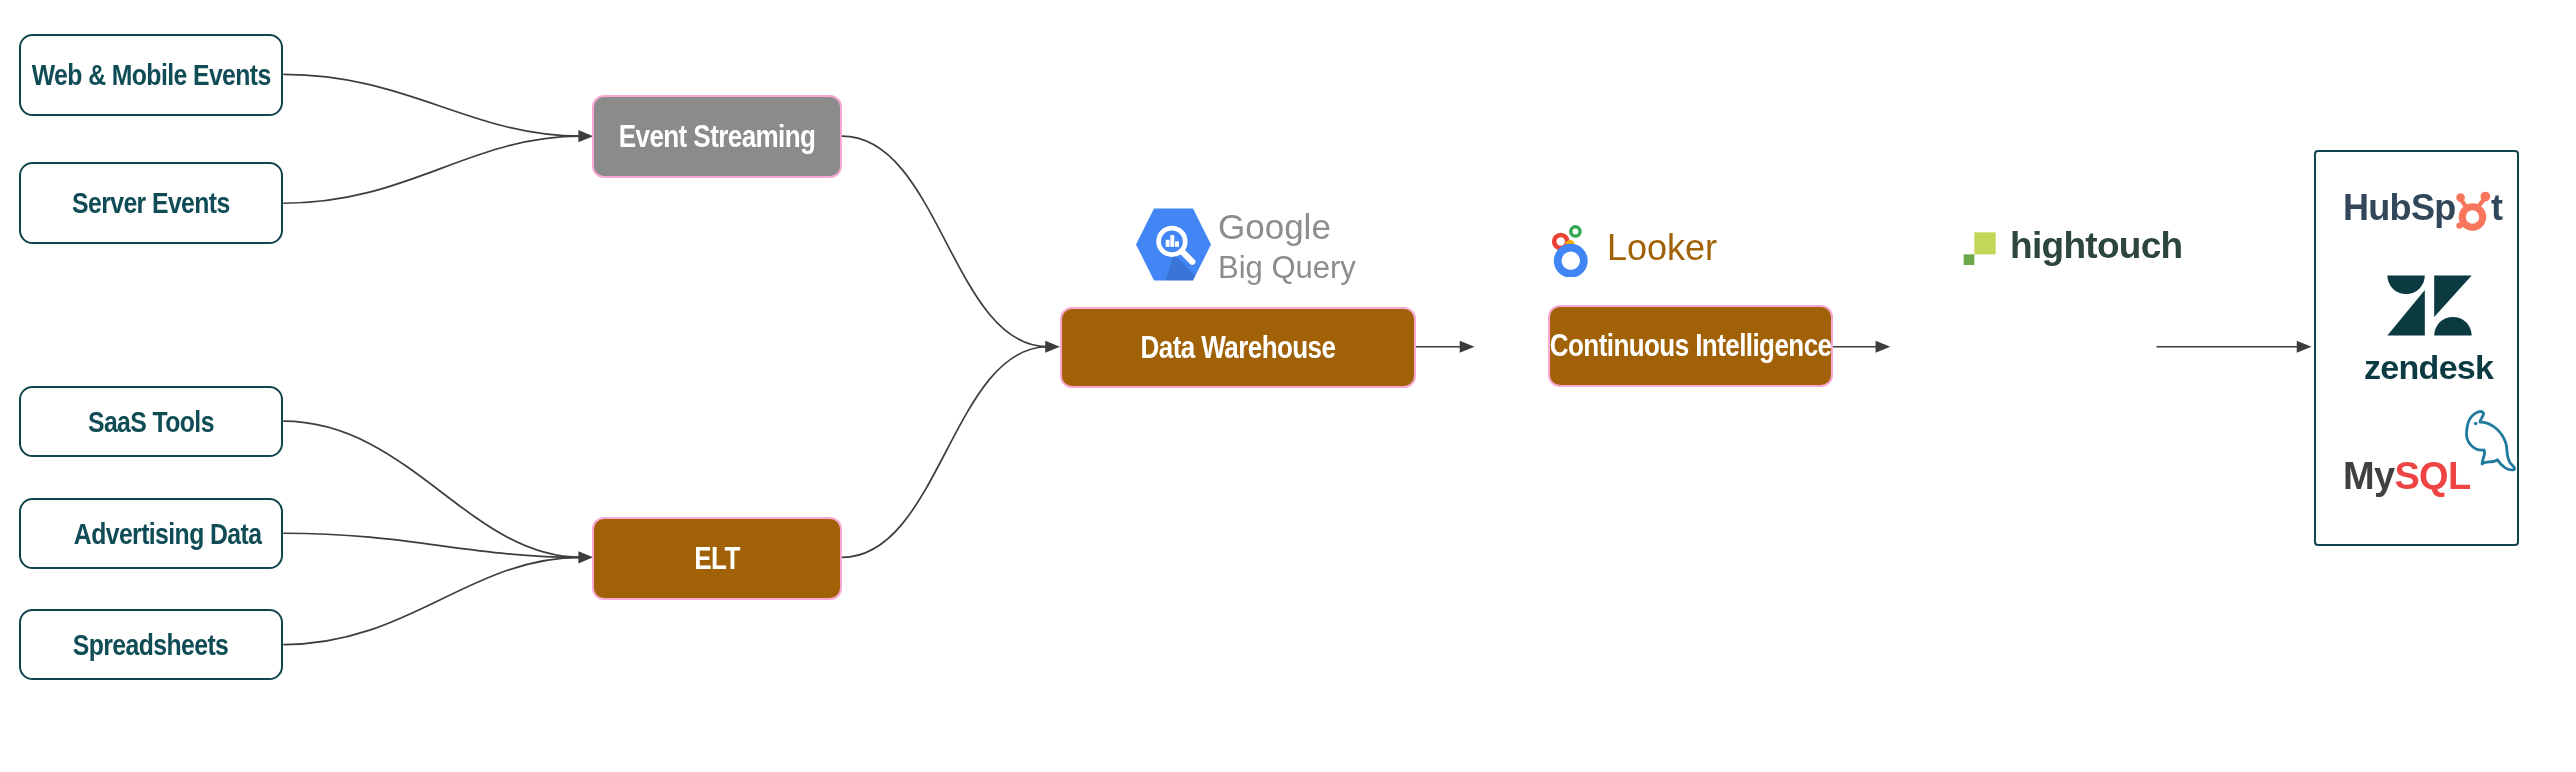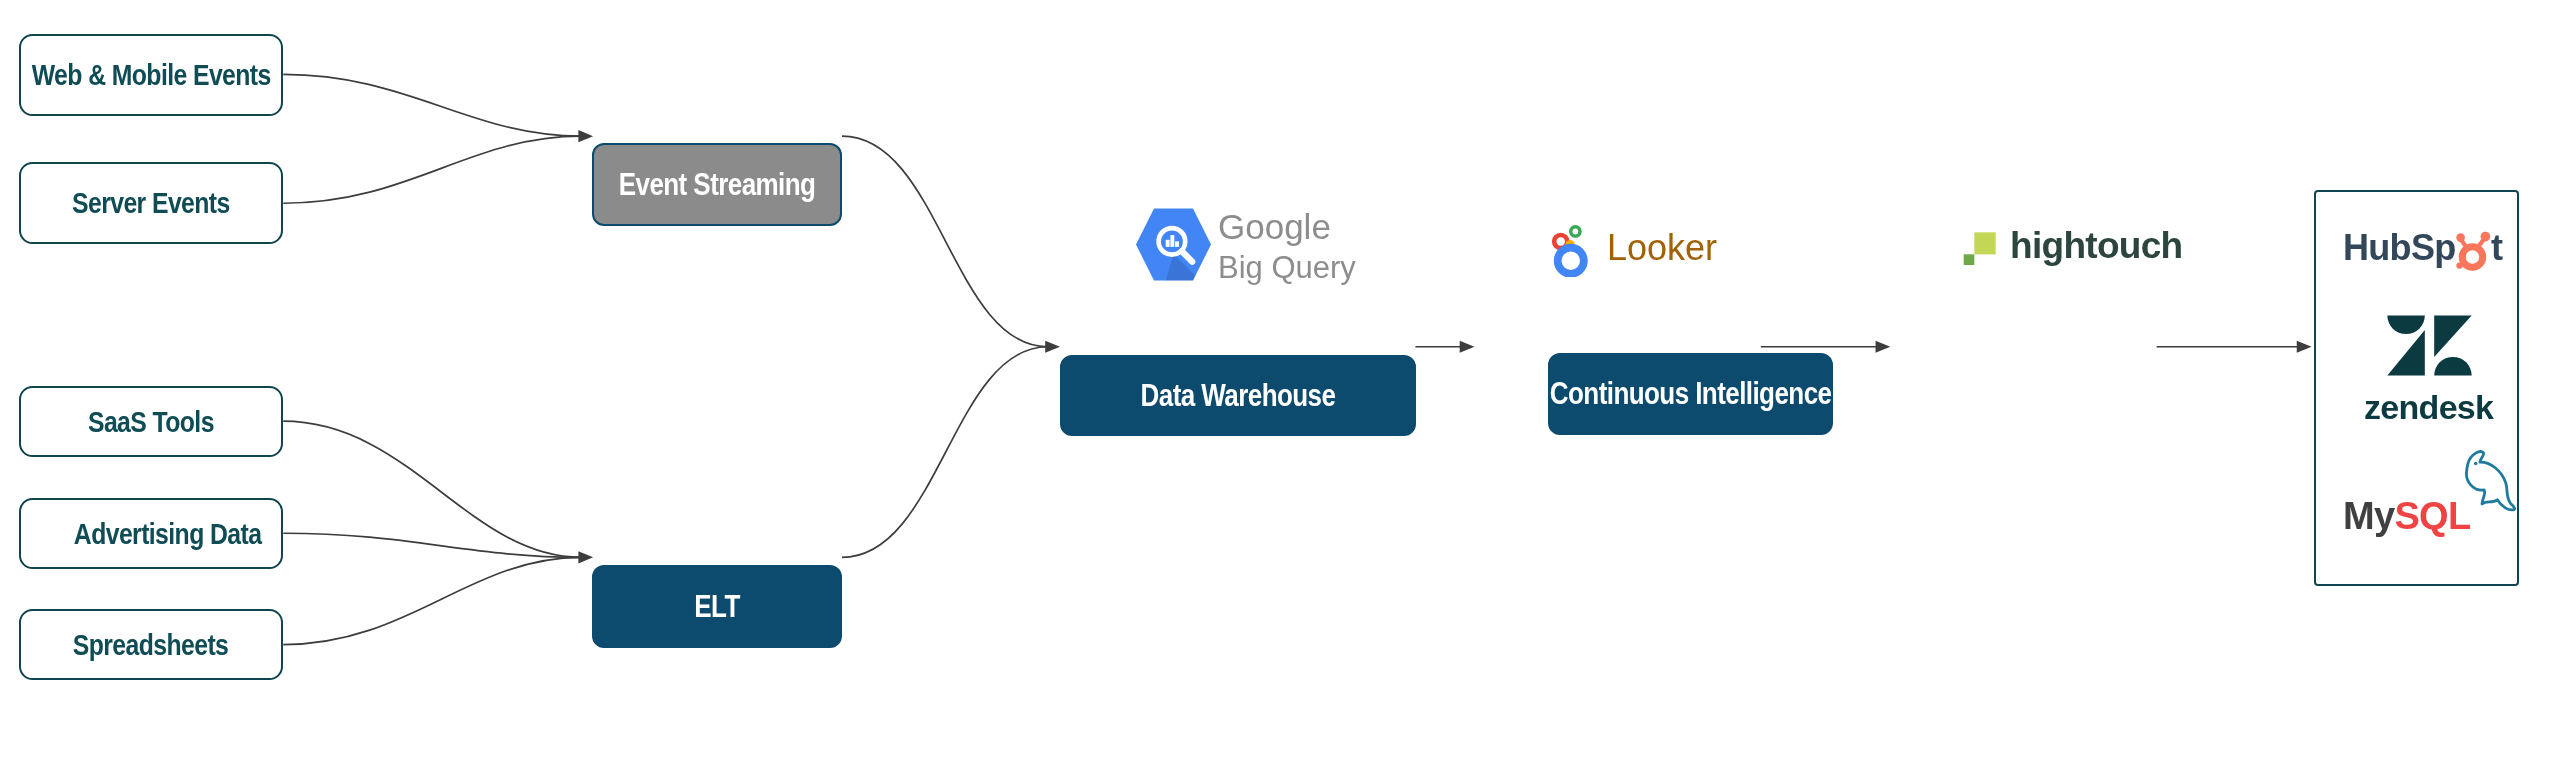--- a/index.html
+++ b/index.html
@@ -23,39 +23,38 @@
   }
   .node .lbl{
     font-weight:bold;
     color:#0f4c55;
     font-size:29.5px;
     letter-spacing:-0.7px;
     transform:scaleX(0.84);
     white-space:nowrap;
   }
   .stage{
-    border:2px solid #0c4a6e;
+    border:2px solid #f9a8d4;
     border-radius:12px;
-    margin-top:48px;
   }
   .stage .lbl{color:#ffffff;font-size:31px;}
   .stage.gray{background:#8b8b8b;}
-  .stage.green{background:#0c4a6e;}
+  .stage.green{background:#a16207;}
 
   
   .vendor-text{position:absolute;white-space:nowrap;}
   .g-line1{font-size:35px;font-weight:500;color:#8d8d8d;}
   .g-line2{font-size:31px;font-weight:400;color:#8d8d8d;}
   .looker-text{font-size:36px;font-weight:400;color:#a16207;text-align:center;}
   .hightouch-text{font-size:37px;font-weight:bold;color:#2c463f;letter-spacing:-0.7px;}
 
   
   .dest-panel{
     position:absolute;left:2314px;top:150px;width:205px;height:396px;
-    box-sizing:border-box;border:2px solid #11454e;border-radius:4px;background:#fff;margin-top:40px;
+    box-sizing:border-box;border:2px solid #11454e;border-radius:4px;background:#fff;
   }
   .hubspot{
     position:absolute;left:27px;top:35px;
     font-size:36px;font-weight:800;color:#33475b;letter-spacing:-0.7px;
     display:flex;align-items:center;
   }
   .zendesk-text{
     position:absolute;left:48px;top:196px;
     font-size:34px;font-weight:bold;color:#0b3a41;letter-spacing:-0.7px;
   }

